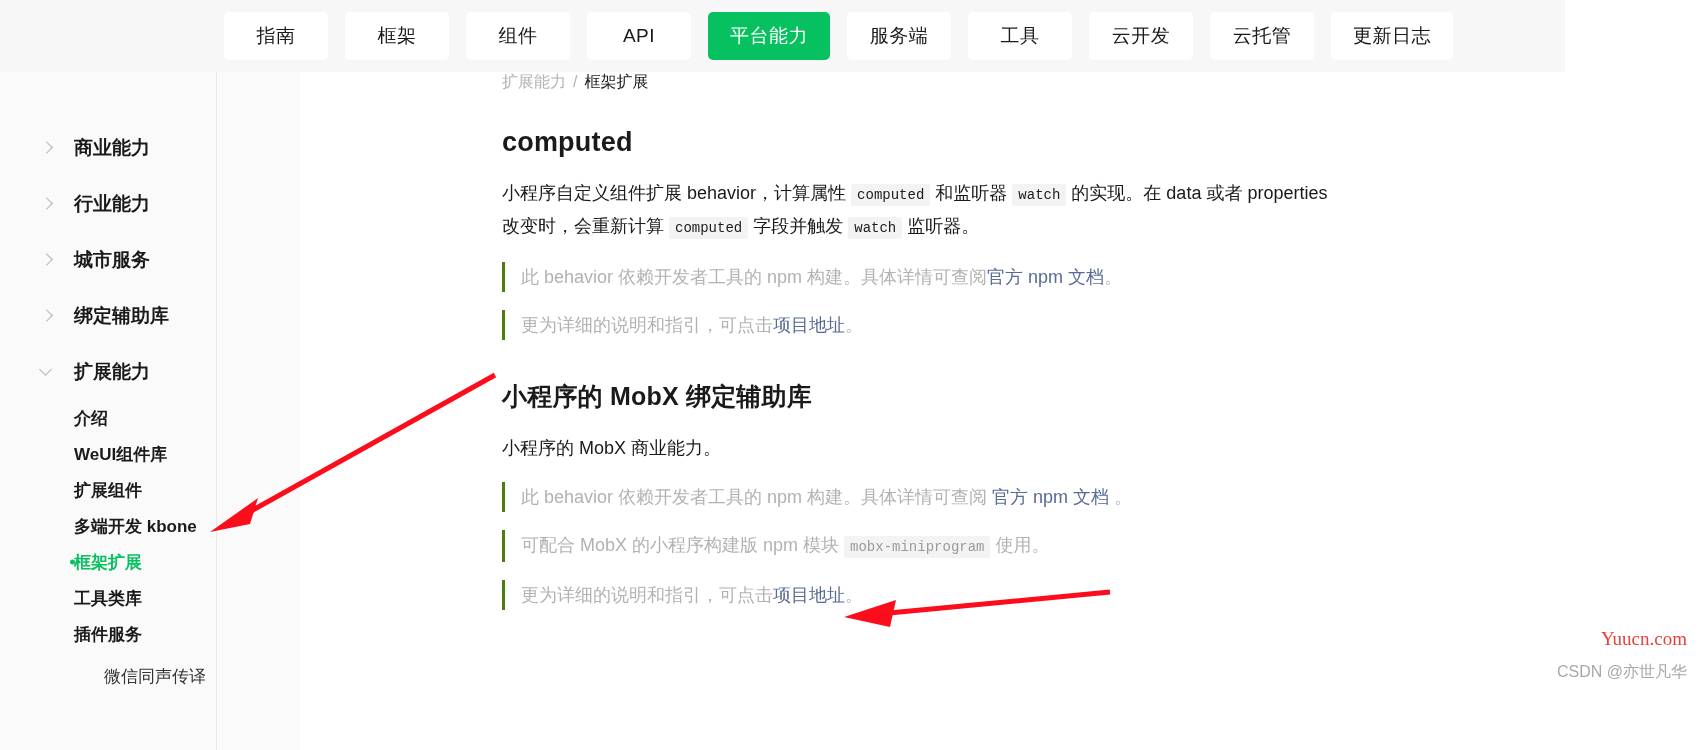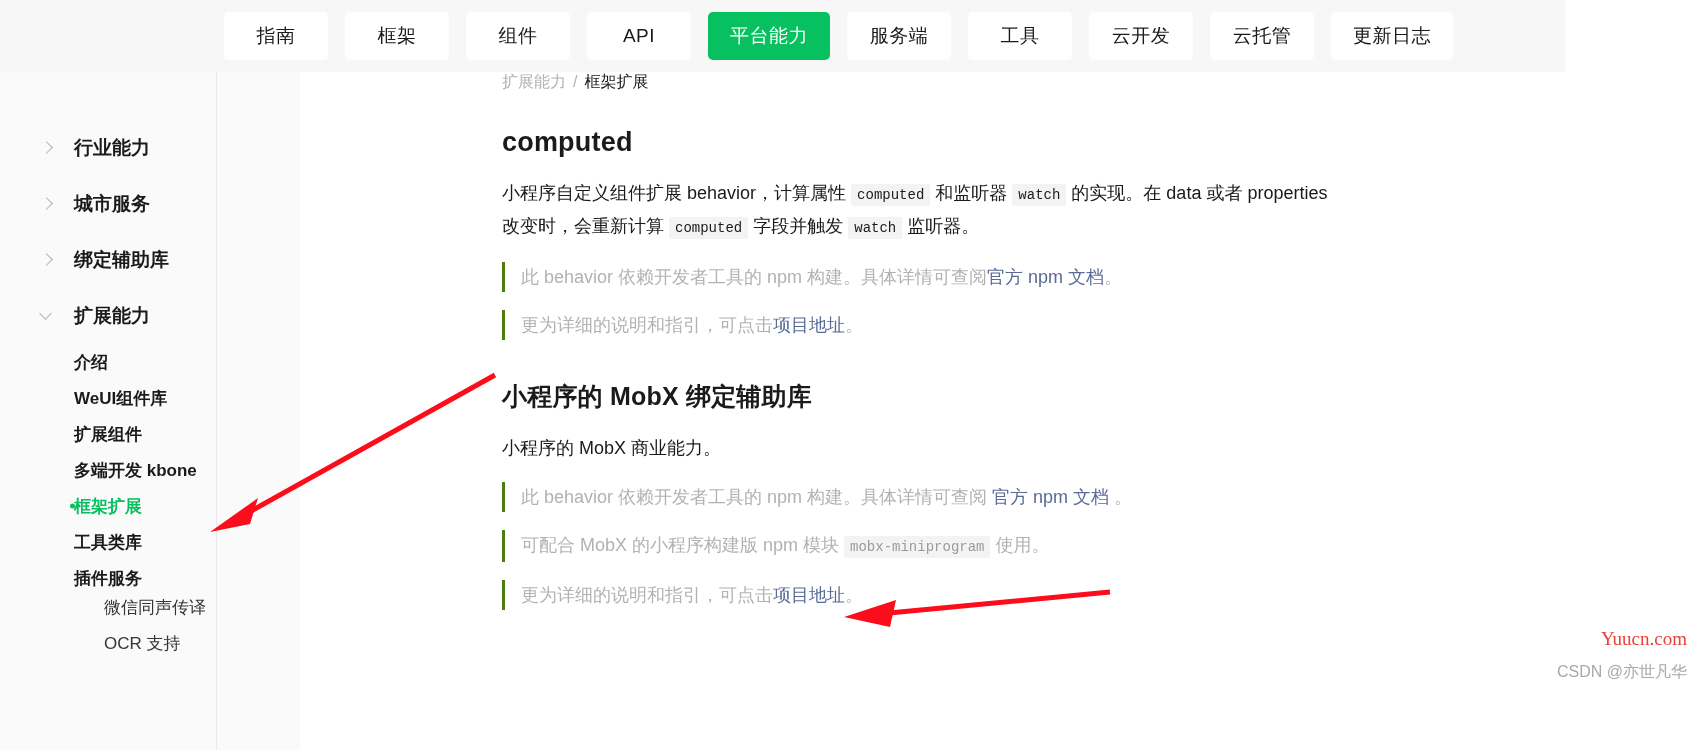--- a/index.html
+++ b/index.html
@@ -73,21 +73,21 @@
   .side-sub-label { font-size: 17px; font-weight: bold; color: #1a1a1a; }
   .side-sub.active .side-sub-label { color: #07c160; }
   .side-sub .dot {
     position: absolute; left: 70px; top: 50%;
     width: 5px; height: 5px; border-radius: 50%;
     background: #07c160; transform: translateY(-50%);
     display: none;
   }
   .side-sub.active .dot { display: block; }
 
-  .side-sub2 { padding-left: 104px; height: 36px; display: flex; align-items: flex-start; cursor: pointer; }
+  .side-sub2 { padding-left: 104px; height: 36px; display: flex; align-items: flex-end; cursor: pointer; }
   .side-sub2-label { font-size: 17px; font-weight: normal; color: #353535; }
 
   
   .content {
     position: absolute; left: 502px; top: 72px;
     width: 1100px;
   }
   .breadcrumb { font-size: 16px; color: #1a1a1a; }
   .breadcrumb .bc-parent { color: #b2b2b2; }
   .breadcrumb .bc-sep { color: #b2b2b2; margin: 0 7px; }
@@ -170,20 +170,24 @@
         <span>云托管</span>
       </div>
     <div class="nav-item">
         <span>更新日志</span>
       </div>
   </div>
 
   <div class="sidebar">
     <div class="side-group">
       <span class="chev"></span>
+      <span class="side-group-label">商业能力</span>
+    </div>
+    <div class="side-group">
+      <span class="chev"></span>
       <span class="side-group-label">行业能力</span>
     </div>
     <div class="side-group">
       <span class="chev"></span>
       <span class="side-group-label">城市服务</span>
     </div>
     <div class="side-group">
       <span class="chev"></span>
       <span class="side-group-label">绑定辅助库</span>
     </div>
@@ -216,23 +220,20 @@
 
       <span class="side-sub-label">工具类库</span>
     </div>
     <div class="side-sub">
 
       <span class="side-sub-label">插件服务</span>
     </div>
 
     <div class="side-sub2">
       <span class="side-sub2-label">微信同声传译</span>
-    </div>
-    <div class="side-sub2">
-      <span class="side-sub2-label">OCR 支持</span>
     </div>
   </div>
   <div class="sidebar-divider"></div>
 
   <div class="content">
 
     <div class="breadcrumb">
       <span class="bc-parent">扩展能力</span><span class="bc-sep">/</span><span class="bc-current">框架扩展</span>
     </div>
 

